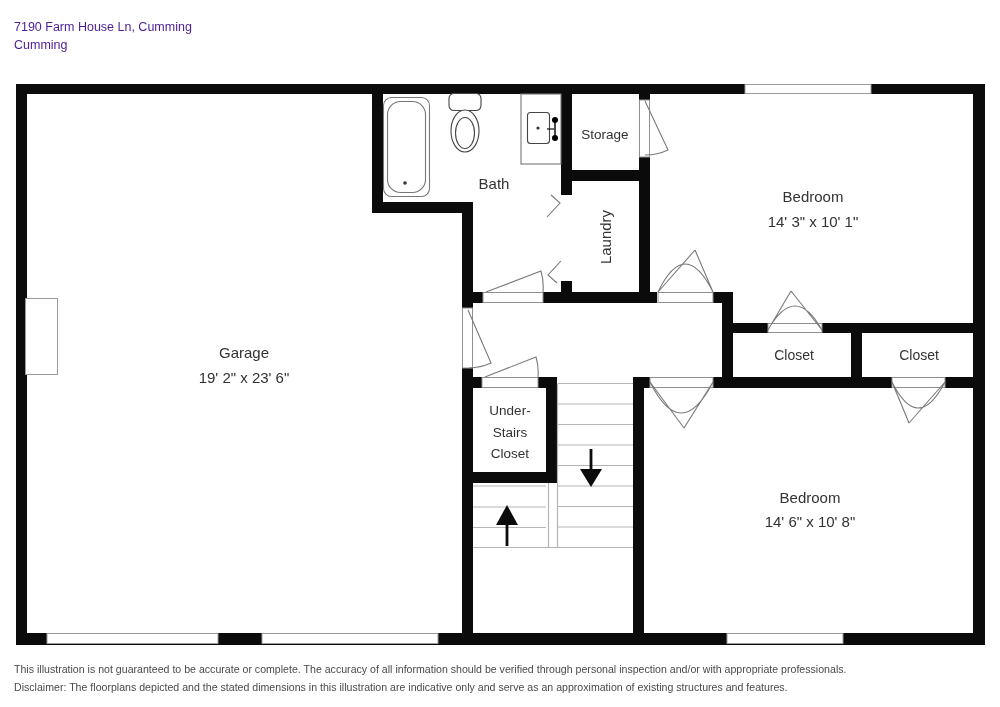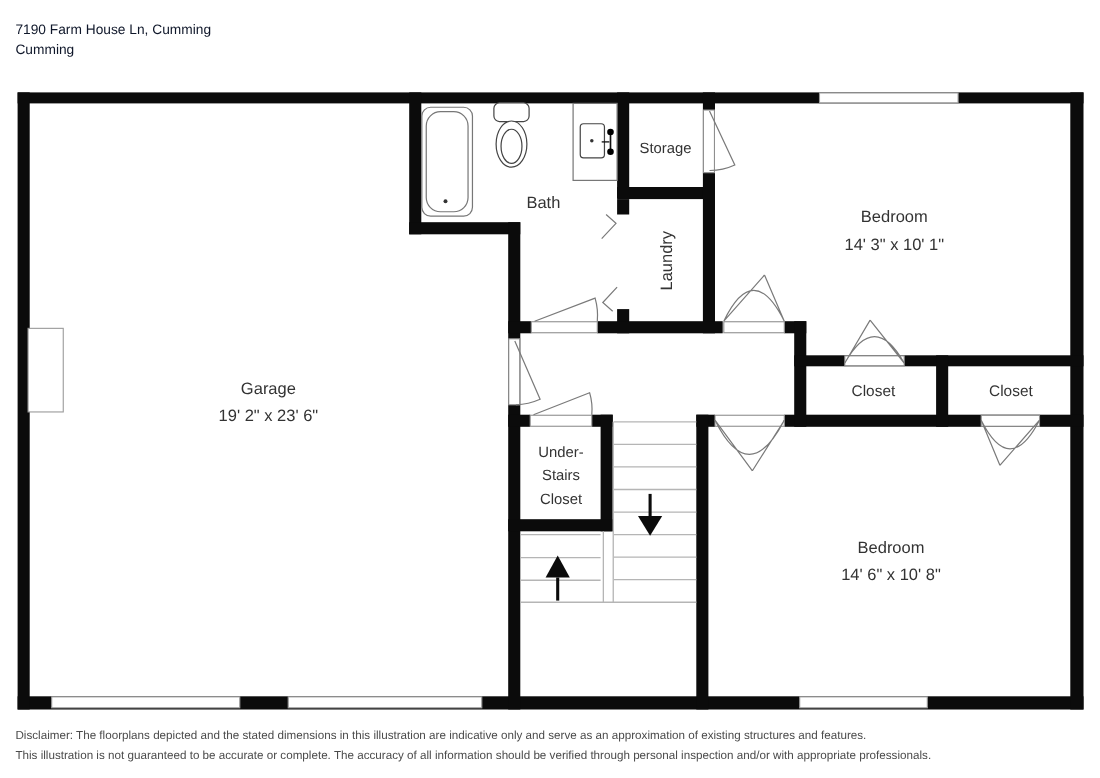--- a/index.html
+++ b/index.html
@@ -1,18 +1,18 @@
 <!DOCTYPE html>
 <html><head>
 <meta charset="utf-8">
 <style>
   html,body{margin:0;padding:0;background:#ffffff;}
   .page{position:relative;width:1000px;height:707px;background:#fff;overflow:hidden;
         font-family:"Liberation Sans", sans-serif;}
-  .hdr{position:absolute;left:14px;top:18px;color:#0f172a;font-size:12.5px;line-height:18px;}
+  .hdr{position:absolute;left:14px;top:18px;color:#4c1d95;font-size:12.5px;line-height:18px;}
   .disc{position:absolute;left:14px;top:661px;color:#4a4a4a;font-size:10.6px;line-height:17.5px;white-space:nowrap;}
   svg{position:absolute;left:0;top:0;}
   .wall{fill:#0b0b0b;stroke:none;}
   .opening{fill:#ffffff;stroke:#8f8f8f;stroke-width:1;}
   .winframe{fill:#ffffff;stroke:#9a9a9a;stroke-width:1;}
   .fix{fill:#ffffff;stroke:#777;stroke-width:1.1;}
   .fixdark{fill:#ffffff;stroke:#444;stroke-width:1.1;}
   .swing{fill:none;stroke:#7a7a7a;stroke-width:1.1;}
   .stair{stroke:#b5b5b5;stroke-width:1.2;}
   .arrow{fill:#0b0b0b;}
@@ -170,17 +170,17 @@
       <text class="rlabel" x="810" y="503">Bedroom</text>
       <text class="rlabel" x="810" y="527">14' 6" x 10' 8"</text>
 
       <text class="slabel" x="510" y="415">Under-</text>
       <text class="slabel" x="510" y="436.5">Stairs</text>
       <text class="slabel" x="510" y="458">Closet</text>
     </g>
   </svg>
 
   <div class="disc">
+    <div>This illustration is not guaranteed to be accurate or complete. The accuracy of all information should be verified through personal inspection and/or with appropriate professionals.</div>
     <div>Disclaimer: The floorplans depicted and the stated dimensions in this illustration are indicative only and serve as an approximation of existing structures and features.</div>
-    <div>This illustration is not guaranteed to be accurate or complete. The accuracy of all information should be verified through personal inspection and/or with appropriate professionals.</div>
   </div>
 
 </div>
 
 </body></html>

